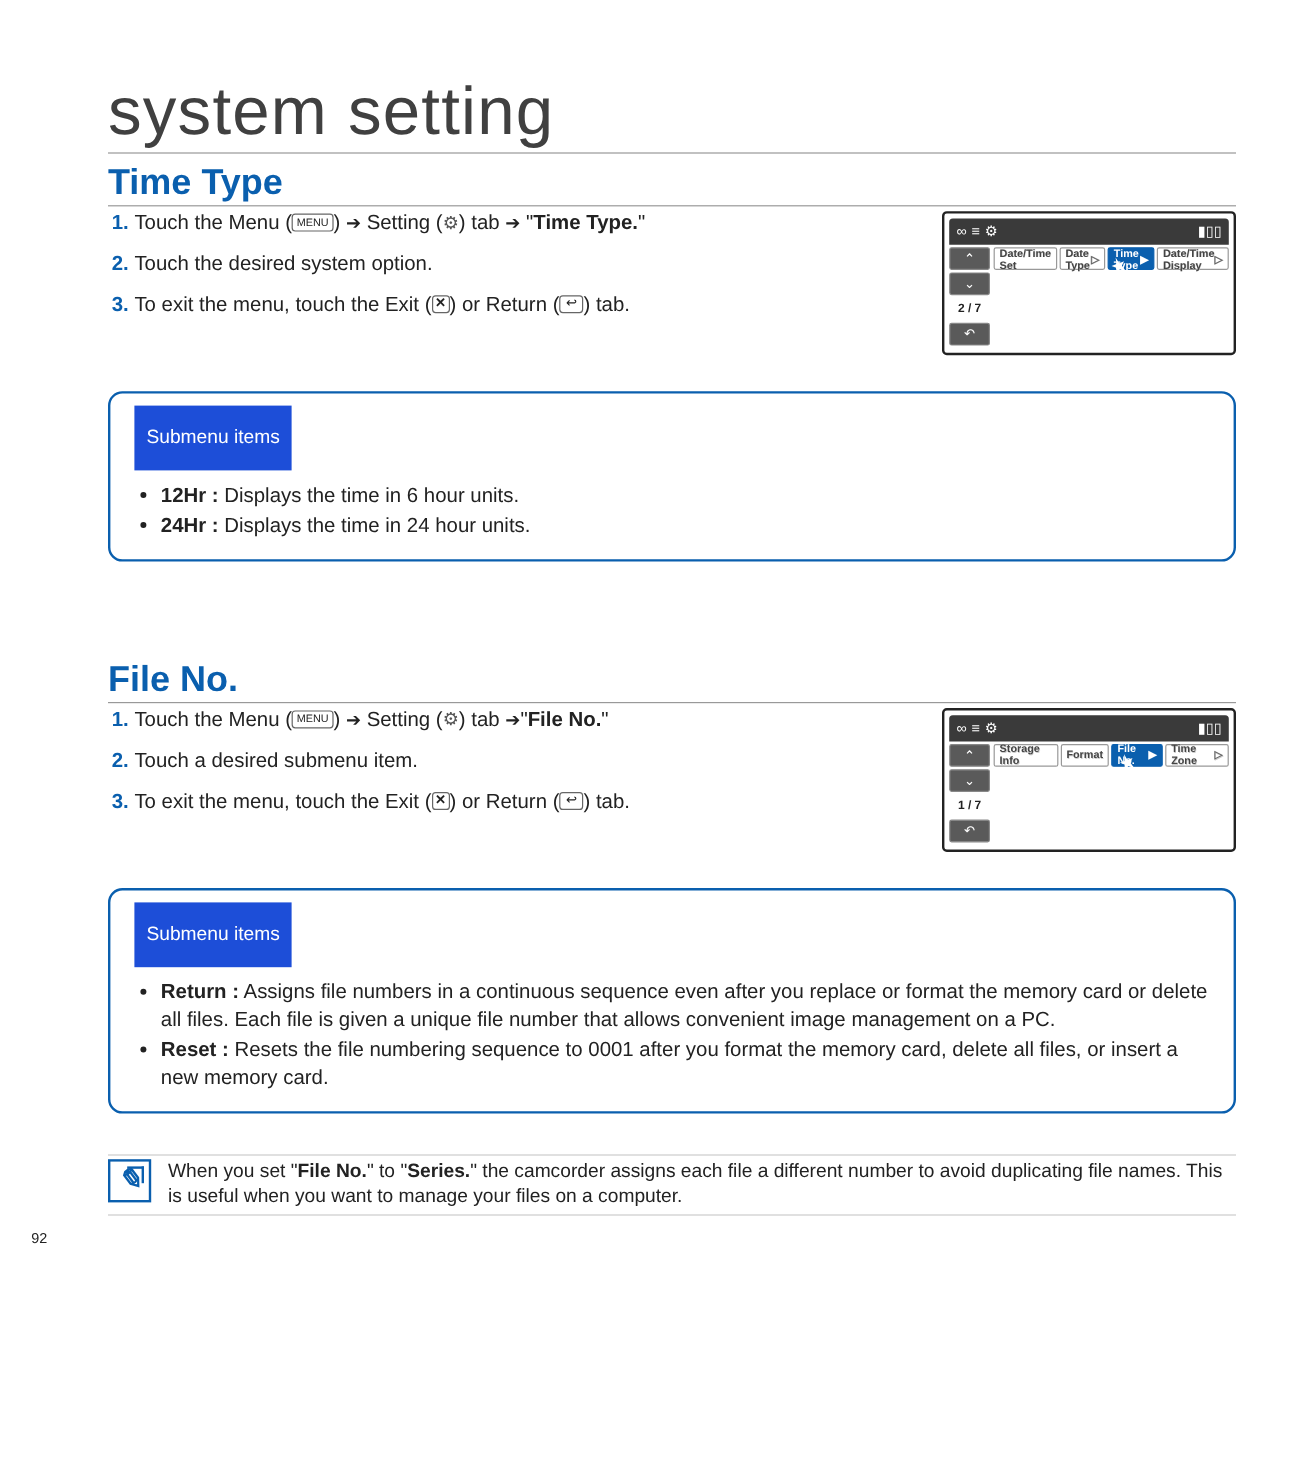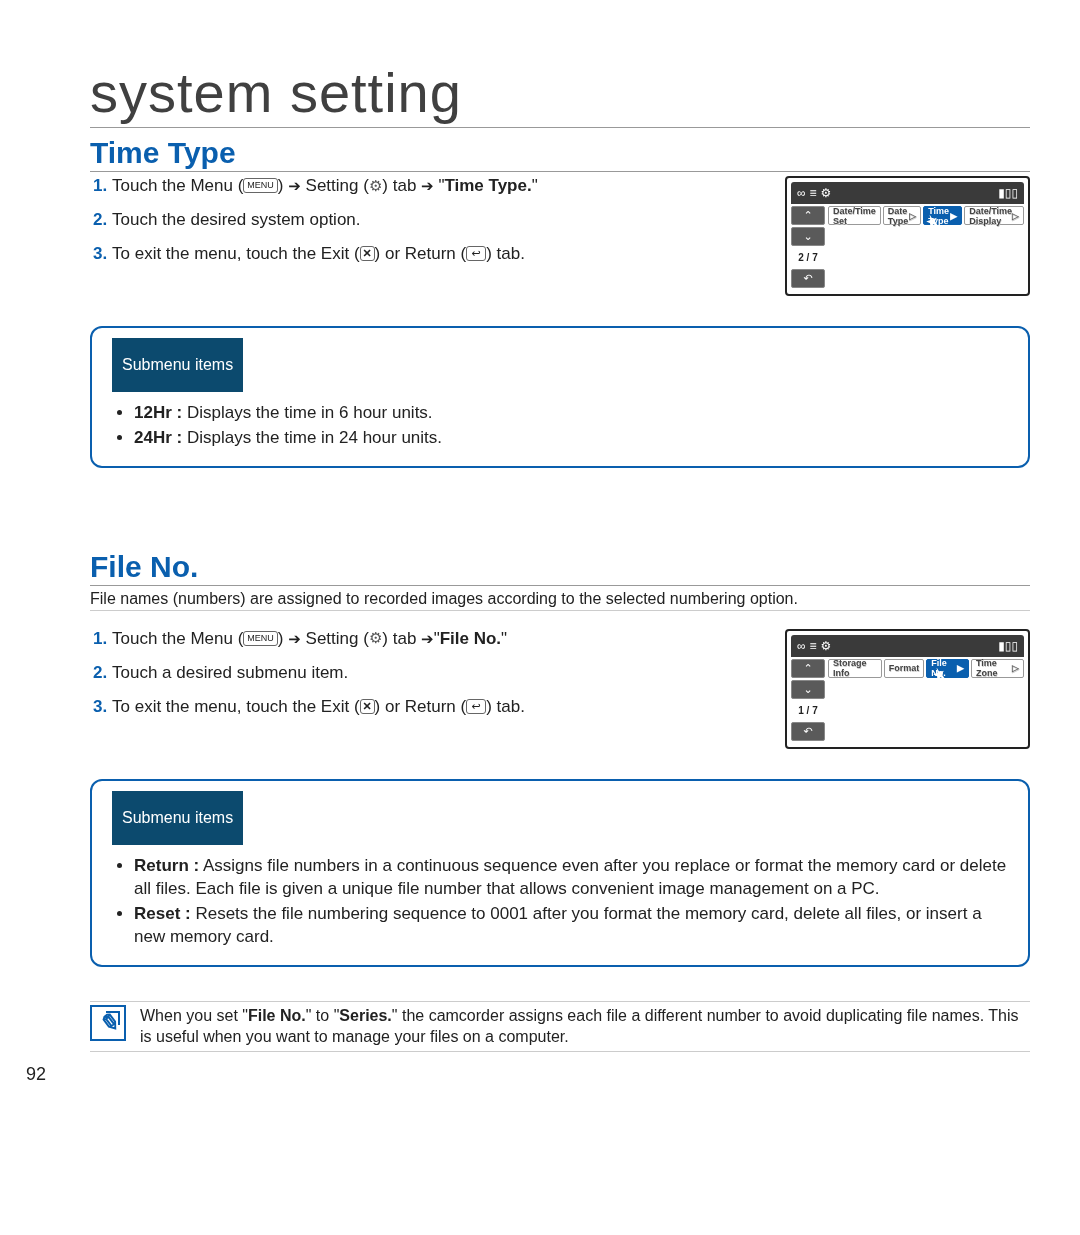--- a/index.html
+++ b/index.html
@@ -199,21 +199,21 @@
   }
   
   .submenu {
     border: 2.5px solid #0a5fae;
     border-radius: 12px;
     padding: 14px 20px 14px 20px;
     margin-top: 18px;
   }
   .submenu-title {
     display: inline-block;
-    background: #0c4a6e;
+    background: #1d4ed8;
     color: #fff;
     padding: 18px 10px;
     font-size: 16px;
     margin: -4px 0 6px 0;
   }
   ul.sub {
     list-style: disc;
     padding-left: 22px;
     margin: 4px 0 0 0;
     font-size: 17px;
@@ -240,21 +240,21 @@
     font-weight: bold;
     flex-shrink: 0;
     position: relative;
   }
   .note-icon::after{
     content:""; position:absolute; top:4px; right:4px; width:12px; height:12px;
     border-top:2px solid #0a5fae; border-right:2px solid #0a5fae;
   }
   .note-text { font-size: 16px; line-height: 1.35; }
   .page-num {
-    font-size: 18px;
+    font-size: 12px;
     margin-top: 12px;
     margin-left: -64px;
   }
 </style>
 </head>
 <body>
 
 <div class="page">
   <h1 class="page-title">system setting</h1>
 
@@ -314,21 +314,20 @@
 
   <div class="submenu">
     <div class="submenu-title">Submenu items</div>
     <ul class="sub">
       <li><span class="bold">12Hr :</span><span> Displays the time in 6 hour units.</span></li>
       <li><span class="bold">24Hr :</span><span> Displays the time in 24 hour units.</span></li>
     </ul>
   </div>
 
   <h2 class="section-heading section-heading2">File No.</h2>
-  <p class="intro">File names (numbers) are assigned to recorded images according to the selected numbering option.</p>
 
   <div class="steps-row">
     <ol class="steps">
       <li>
         <span class="step-text">
           <span>Touch the Menu (</span><span class="icon-box">MENU</span><span>) </span><span class="arrow">➔</span><span> Setting (</span><span class="icon-gear">⚙</span><span>) tab </span><span class="arrow">➔</span><span>"</span><span class="bold">File No.</span><span>"</span>
         </span>
       </li>
       <li><span class="step-text">Touch a desired submenu item.</span></li>
       <li>

